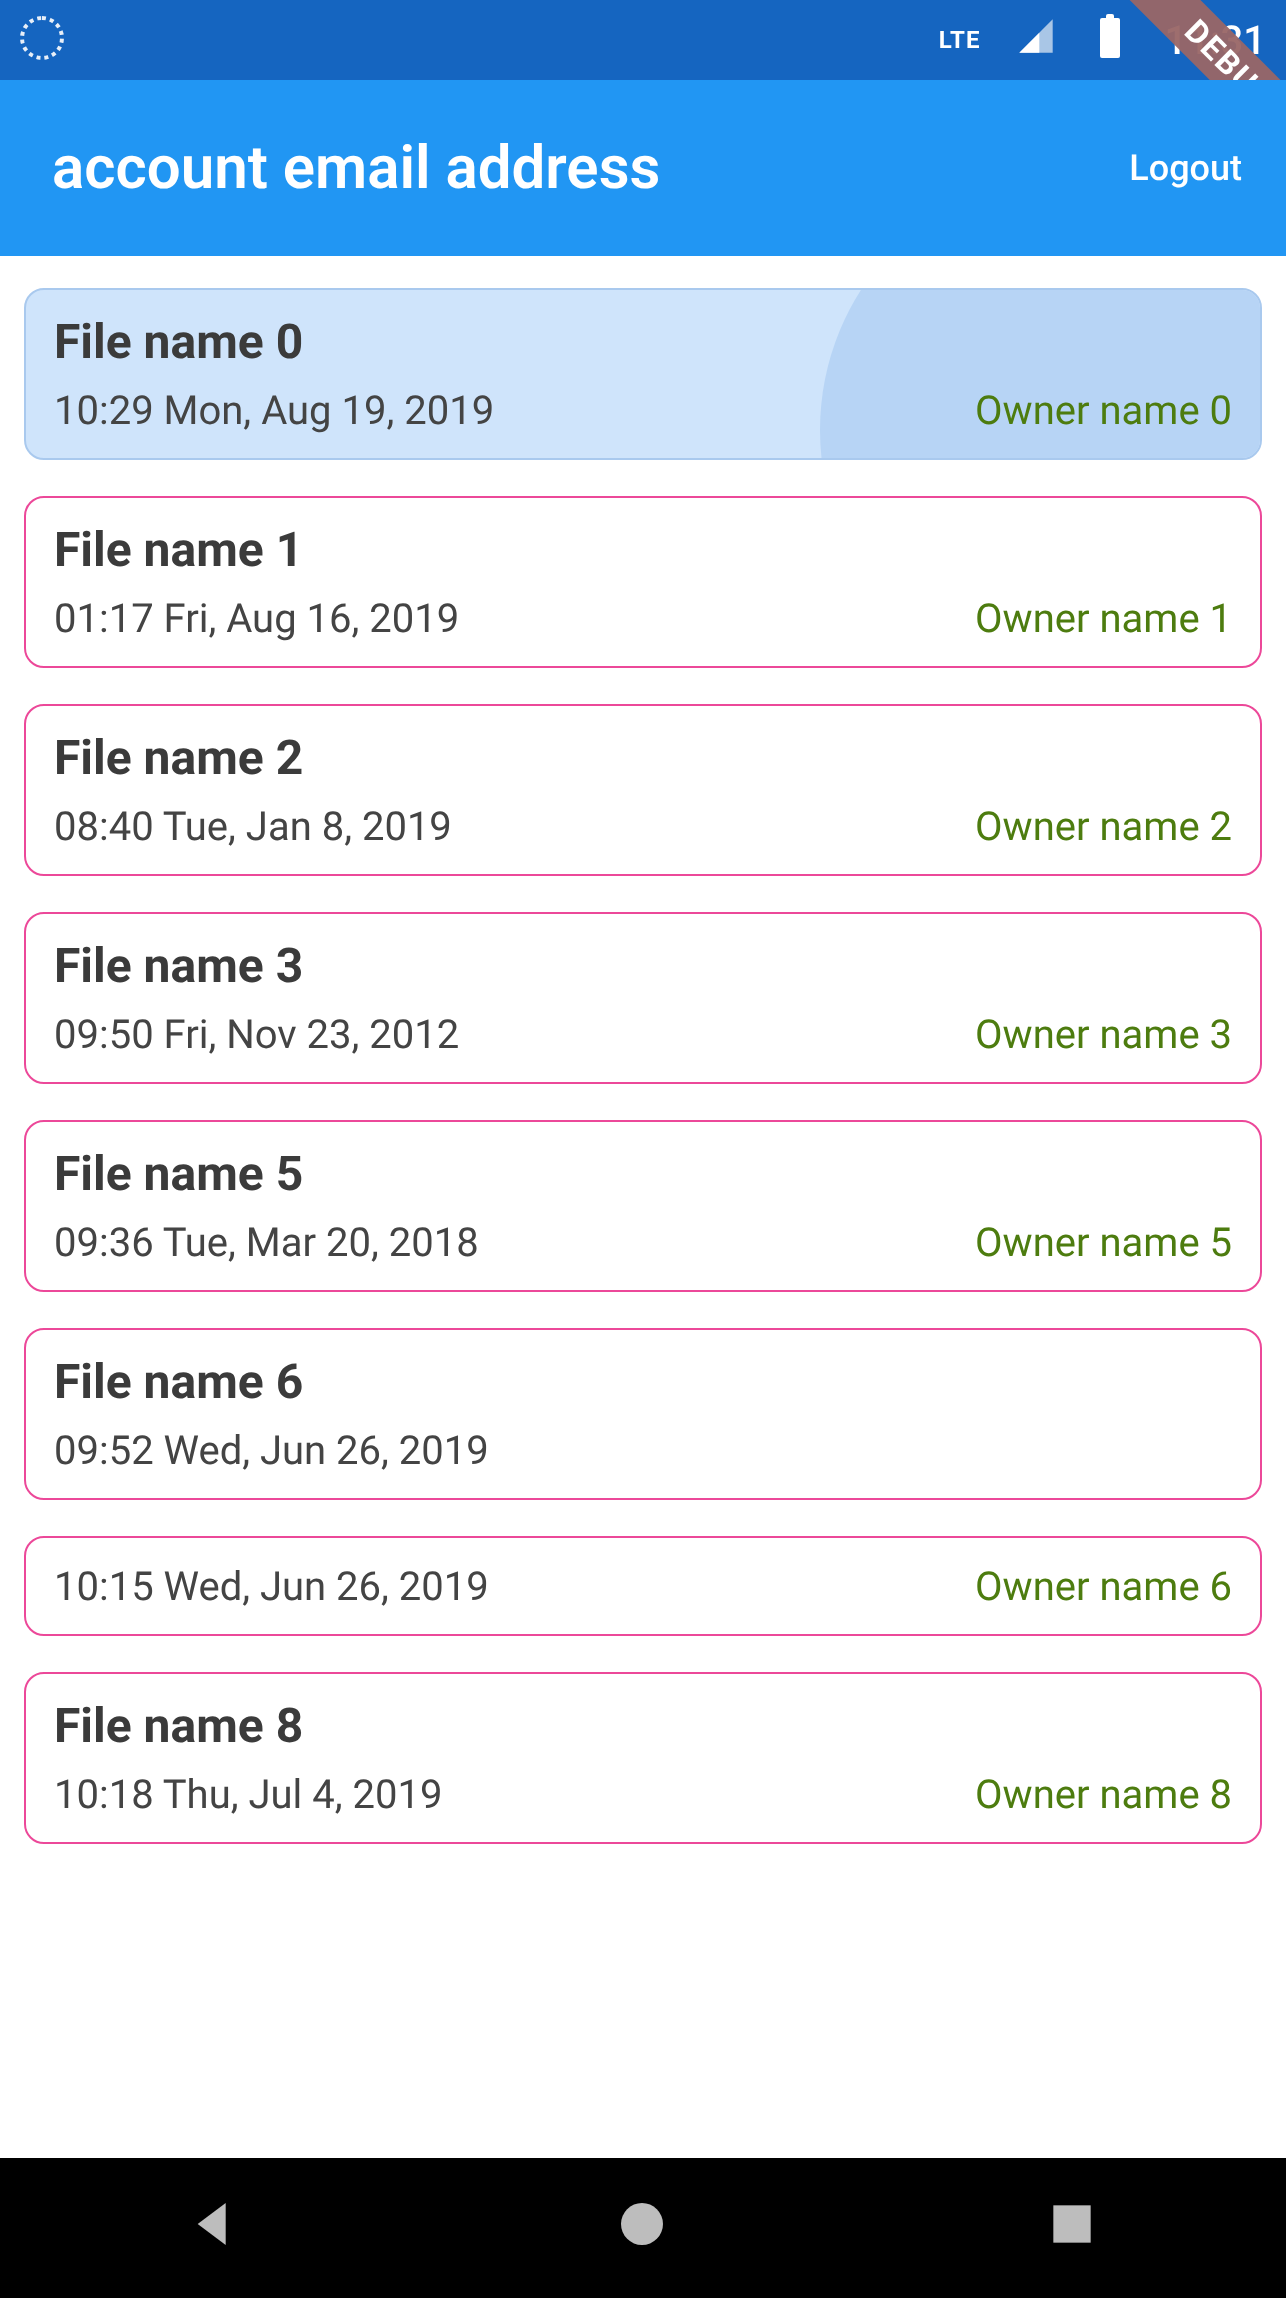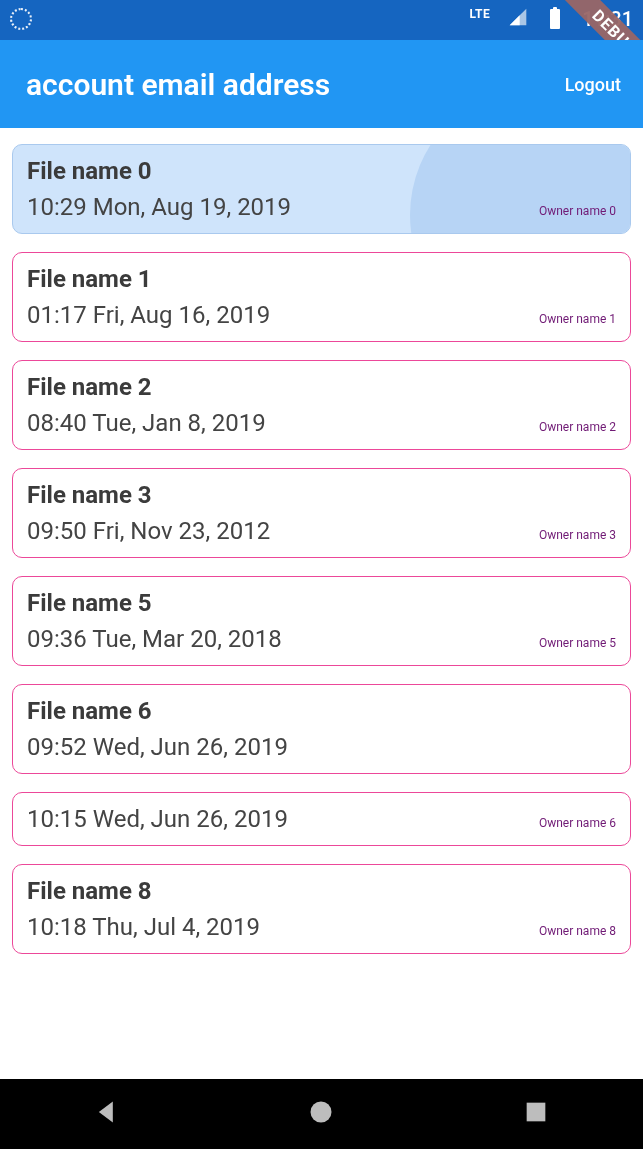--- a/index.html
+++ b/index.html
@@ -2,43 +2,43 @@
 <html><head>
 <meta charset="utf-8">
 <style>
   * { box-sizing: border-box; margin: 0; padding: 0; }
   html, body { width: 643px; height: 1149px; font-family: Roboto, "Helvetica Neue", Arial, sans-serif; background: #fafafa; overflow: hidden; }
   .screen { width: 643px; height: 1149px; display: flex; flex-direction: column; background: #fff; position: relative; }
 
   
   .status-bar { height: 40px; background: #1565c0; display: flex; align-items: center; justify-content: space-between; padding: 0 10px; color: #fff; font-size: 20px; font-weight: 500; }
   .status-left { width: 24px; height: 24px; }
-  .status-right { display: flex; align-items: flex-start; gap: 20px; }
+  .status-right { display: flex; align-items: center; gap: 20px; }
   .status-lte { font-size: 12px; font-weight: 700; letter-spacing: 0.5px; margin-right: -2px; }
   .signal-icon, .battery-icon { display: inline-block; }
 
   
   .app-bar { height: 88px; background: #2196f3; display: flex; align-items: center; justify-content: space-between; padding: 0 22px 0 26px; position: relative; gap: 34px; }
   .app-title { color: #fff; font-size: 30px; font-weight: 600; }
   .logout { color: #fff; font-size: 18px; font-weight: 500; }
 
   
   .debug-banner { position: absolute; top: 0; right: 0; width: 120px; height: 120px; overflow: hidden; pointer-events: none; }
   .debug-banner-inner { position: absolute; top: 20px; right: -40px; transform: rotate(45deg); background: rgba(153,102,102,0.95); color: #fff; font-size: 16px; font-weight: 700; padding: 3px 40px; letter-spacing: 1px; }
 
   
   .list { flex: 1; overflow: hidden; padding: 16px 12px 0 12px; }
   .card { border: 1px solid #ec4899; border-radius: 10px; margin-bottom: 18px; padding: 12px 14px 12px 14px; background: #fff; position: relative; }
   .card.selected { background: #cfe4fb; border-color: #a9c9ee; overflow: hidden; }
   .card.selected::before { content: ""; position: absolute; right: -40px; top: -60px; width: 260px; height: 260px; background: #b7d4f5; border-radius: 50%; z-index: 0; }
   .card > * { position: relative; z-index: 1; }
   .file-name { font-size: 24px; font-weight: 700; color: #3b3b3b; margin-bottom: 8px; }
   .card-row2 { display: flex; justify-content: space-between; align-items: baseline; }
-  .file-date { font-size: 24px; color: #444; }
-  .file-owner { font-size: 12px; color: #701a75; }
+  .file-date { font-size: 20px; color: #444; }
+  .file-owner { font-size: 20px; color: #4d7c0f; }
 
   
   .nav-bar { height: 70px; background: #000; display: flex; align-items: center; justify-content: space-around; }
   .nav-btn { width: 28px; height: 28px; fill: #bdbdbd; }
 
   
   .spinner { width: 22px; height: 22px; border: 2px dotted #fff; border-radius: 50%; display: inline-block; opacity: 0.9; }
 </style>
 </head>
 <body>

